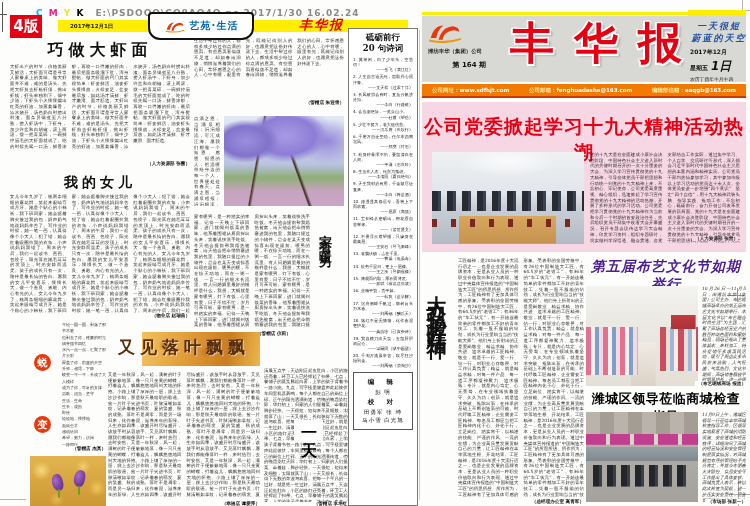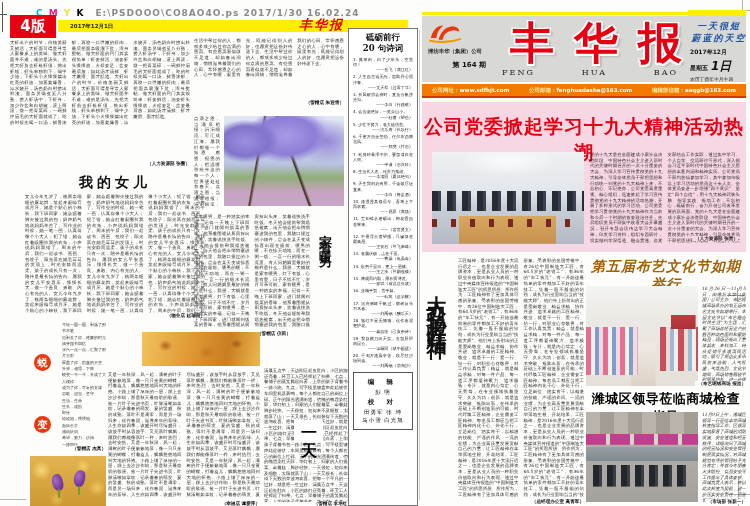--- a/index.html
+++ b/index.html
@@ -119,31 +119,42 @@
   <div class="abs plus" style="left:730px;top:288px;"></div>
   <div class="abs plus" style="left:360px;top:490px;"></div>
   <div class="abs crop" style="left:728px;top:494px;width:22px;height:1px;"></div>
   <div class="abs crop" style="left:738px;top:476px;width:1px;height:30px;"></div>
   <div class="abs crop" style="left:0;top:499px;width:26px;height:1px;"></div>
   <div class="abs fold" style="left:416px;top:30px;height:470px;"></div>
   <div class="abs fold" style="left:419px;top:30px;height:470px;"></div>
 
   <div class="abs" style="left:8px;top:12px;width:410px;height:494px;">
 
-    <div class="abs pagenum" style="left:2px;top:3px;width:46px;height:23px;">4版</div>
+    <div class="abs pagenum" style="left:2px;top:3px;width:32px;height:23px;">4版</div>
     <div class="abs ybar" style="left:50px;top:8px;width:350px;height:12px;"></div>
     <div class="abs hdr-date" style="left:52px;top:8px;">2017年12月1日</div>
+    <div class="abs hdr-tab" style="left:140px;top:0;width:102px;height:24px;">
+      <span style="display:inline-flex;">
+        <svg width="22" height="13" viewBox="0 0 48 26">
+          <path d="M6 20 Q10 4 22 4 Q14 10 13 20 Z" fill="#e8380d"></path>
+          <path d="M16 22 Q20 6 34 5 Q42 6 42 12 Q36 8 28 12 Q22 15 21 22 Z" fill="#e8380d"></path>
+          <path d="M4 23 Q24 28 44 21" stroke="#f39800" stroke-width="2.5" fill="none"></path>
+        </svg>
+      </span>
+      <span class="hdr-section">艺苑·生活</span>
+    </div>
     <div class="abs hdr-paper serif" style="left:280px;top:4px;width:56px;text-align:right;">丰华报</div>
 
     <div class="abs" style="left:2px;top:28px;width:180px;height:130px;">
+      <div class="headline" style="font-size:16px;letter-spacing:5px;height:24px;">巧做大虾面</div>
       <div class="body-text cols3" style="height:98px;">大虾出产的时节，价格美丽又鲜活，大虾面可谓是寻常人家餐桌上的美味。做大虾面并不难，难的是汤头。先把大虾剪去虾枪虾须，挑出虾线，虾头单独剥下，锅中少油，下虾头小火慢慢煸出红亮的虾油，加葱姜爆香，添水烧开，汤色奶白时捞出料渣。面条另锅煮至八分熟，捞入虾汤中，下虾身，加少许盐和白胡椒，滚上两滚，撒一把青菜碎，一碗鲜掉眉毛的大虾面就成了。吃的时候先喝一口汤，鲜香浓郁，再咬一口弹嫩的虾肉，最后把面条吸溜下肚，浑身熨帖。做大虾面的窍门其实很简单：虾要鲜活，油要虾头慢慢熬，火候要足，盐要最后放，如此汤才清鲜、虾才嫩滑、面才筋道。大虾出产的时节，价格美丽又鲜活，大虾面可谓是寻常人家餐桌上的美味。做大虾面并不难，难的是汤头。先把大虾剪去虾枪虾须，挑出虾线，虾头单独剥下，锅中少油，下虾头小火慢慢煸出红亮的虾油，加葱姜爆香，添水烧开，汤色奶白时捞出料渣。面条另锅煮至八分熟，捞入虾汤中，下虾身，加少许盐和白胡椒，滚上两滚，撒一把青菜碎，一碗鲜掉眉毛的大虾面就成了。吃的时候先喝一口汤，鲜香浓郁，再咬一口弹嫩的虾肉，最后把面条吸溜下肚，浑身熨帖。做大虾面的窍门其实很简单：虾要鲜活，油要虾头慢慢熬，火候要足，盐要最后放，如此汤才清鲜、虾才嫩滑、面才筋道。</div>
       <div class="byline" style="right:0;bottom:4px;">（人力资源部 张蕾）</div>
     </div>
 
-    <div class="abs" style="left:17px;top:162px;width:180px;height:146px;">
+    <div class="abs" style="left:2px;top:162px;width:180px;height:146px;">
       <div class="headline" style="font-size:14px;letter-spacing:4px;height:20px;">我的女儿</div>
       <div class="body-text cols3" style="height:120px;">女儿今年九岁了，梳两条细细的麻花辫，笑起来眼睛弯成月牙。她是个贴心的小棉袄，我下班回家，她会踮着脚尖接过我的包，奶声奶气地说妈妈辛苦了。写作业的时候，她一笔一画，认真得像个小大人；犯了错，她会红着眼圈拉我的衣角，小声说妈妈我错了。周末的午后，我们一起读书、画画、包饺子，阳光落在她毛茸茸的发顶上，时光安静而温柔。孩子的成长只有一次，陪伴是最长情的告白。愿我的女儿平安喜乐，慢慢长大，做一个善良、勇敢、内心有光的人。女儿今年九岁了，梳两条细细的麻花辫，笑起来眼睛弯成月牙。她是个贴心的小棉袄，我下班回家，她会踮着脚尖接过我的包，奶声奶气地说妈妈辛苦了。写作业的时候，她一笔一画，认真得像个小大人；犯了错，她会红着眼圈拉我的衣角，小声说妈妈我错了。周末的午后，我们一起读书、画画、包饺子，阳光落在她毛茸茸的发顶上，时光安静而温柔。孩子的成长只有一次，陪伴是最长情的告白。愿我的女儿平安喜乐，慢慢长大，做一个善良、勇敢、内心有光的人。女儿今年九岁了，梳两条细细的麻花辫，笑起来眼睛弯成月牙。她是个贴心的小棉袄，我下班回家，她会踮着脚尖接过我的包，奶声奶气地说妈妈辛苦了。写作业的时候，她一笔一画，认真得像个小大人；犯了错，她会红着眼圈拉我的衣角，小声说妈妈我错了。周末的午后，我们一起读书、画画、包饺子，阳光落在她毛茸茸的发顶上，时光安静而温柔。孩子的成长只有一次，陪伴是最长情的告白。愿我的女儿平安喜乐，慢慢长大，做一个善良、勇敢、内心有光的人。女儿今年九岁了，梳两条细细的麻花辫，笑起来眼睛弯成月牙。她是个贴心的小棉袄，我下班回家，她会踮着脚尖接过我的包，奶声奶气地说妈妈辛苦了。写作业的时候，她一笔一画，认真得像个小大人；犯了错，她会红着眼圈拉我的衣角，小声说妈妈我错了。周末的午后，我们一起读书、画画、包饺子，阳光落在她毛茸茸的发顶上，时光安静而温柔。孩子的成长只有一次，陪伴是最长情的告白。愿我的女儿平安喜乐，慢慢长大，做一个善良、勇敢、内心有光的人。</div>
       <div class="byline" style="right:0;bottom:2px;">（物业店 赵瑞燕）</div>
     </div>
 
     <div class="abs" style="left:186px;top:26px;width:150px;height:172px;">
       <div class="body-text cols3" style="height:48px;">生活中帮过你的人，都或多或少给过你点滴的恩惠。有些恩惠看似微不足道，却如春雨润物，悄悄滋养着我们的心田。常怀感恩之心的人，心中有暖，眼里有光，既能记得别人的好，也愿意把这份好传递下去。生活中帮过你的人，都或多或少给过你点滴的恩惠。有些恩惠看似微不足道，却如春雨润物，悄悄滋养着我们的心田。常怀感恩之心的人，心中有暖，眼里有光，既能记得别人的好，也愿意把这份好传递下去。</div>
       <div class="byline" style="right:0;top:62px;">（管帽店 朱迎雪）</div>
       <div class="body-text abs" style="left:0;top:78px;width:26px;height:90px;">点滴之恩，当涌泉相报；涓涓细流，可汇成江海。愿我们都做一个知恩、感恩、报恩的人，把温暖带给身边的每一个人，世界便处处有春天。点滴之恩，当涌泉相报；涓涓细流，可汇成江海。愿我们都做一个知恩、感恩、报恩的人，把温暖带给身边的每一个人，世界便处处有春天。</div>
       <div class="photo ph-jacaranda" style="left:30px;top:78px;width:120px;height:90px;"></div>
@@ -180,20 +191,21 @@
       <div class="photo ph-sprouts" style="left:20px;top:136px;width:76px;height:58px;">
         <div class="sprout" style="left:22px;top:18px;transform:rotate(-14deg);"></div>
         <div class="stem" style="left:28px;top:33px;"></div>
         <div class="sprout" style="left:44px;top:14px;transform:rotate(12deg);"></div>
         <div class="stem" style="left:48px;top:30px;"></div>
       </div>
     </div>
 
     <div class="abs" style="left:100px;top:318px;width:152px;height:178px;">
       <div class="photo ph-autumn" style="left:34px;top:2px;width:118px;height:34px;"></div>
+      <div class="abs headline" style="left:0;top:6px;width:152px;font-size:17px;letter-spacing:5px;color:#5a2d0c;text-shadow:1px 1px 0 rgba(255,255,255,.5);">又见落叶飘飘</div>
       <div class="body-text cols2 abs" style="left:0;top:42px;width:152px;height:128px;">又是一年秋深，风一起，满树的叶子便簌簌地落，像一只只金黄的蝴蝶，打着旋儿，飘飘悠悠地回到大地的怀抱。小路上铺了厚厚的一层，踩上去沙沙作响，那是秋天最动听的歌谣。捡一片叶子夹进书页，叶脉清晰如掌纹，记录着春的萌发、夏的繁盛、秋的成熟。落叶不是凋零，而是另一场归来，化作春泥，滋养来年的新绿。人生亦如四季，该盛开时尽情盛开，该放手时从容放手。又见落叶飘飘，愿我们都能像落叶一样，来时热烈，去时安然。又是一年秋深，风一起，满树的叶子便簌簌地落，像一只只金黄的蝴蝶，打着旋儿，飘飘悠悠地回到大地的怀抱。小路上铺了厚厚的一层，踩上去沙沙作响，那是秋天最动听的歌谣。捡一片叶子夹进书页，叶脉清晰如掌纹，记录着春的萌发、夏的繁盛、秋的成熟。落叶不是凋零，而是另一场归来，化作春泥，滋养来年的新绿。人生亦如四季，该盛开时尽情盛开，该放手时从容放手。又见落叶飘飘，愿我们都能像落叶一样，来时热烈，去时安然。又是一年秋深，风一起，满树的叶子便簌簌地落，像一只只金黄的蝴蝶，打着旋儿，飘飘悠悠地回到大地的怀抱。小路上铺了厚厚的一层，踩上去沙沙作响，那是秋天最动听的歌谣。捡一片叶子夹进书页，叶脉清晰如掌纹，记录着春的萌发、夏的繁盛、秋的成熟。落叶不是凋零，而是另一场归来，化作春泥，滋养来年的新绿。人生亦如四季，该盛开时尽情盛开，该放手时从容放手。又见落叶飘飘，愿我们都能像落叶一样，来时热烈，去时安然。又是一年秋深，风一起，满树的叶子便簌簌地落，像一只只金黄的蝴蝶，打着旋儿，飘飘悠悠地回到大地的怀抱。小路上铺了厚厚的一层，踩上去沙沙作响，那是秋天最动听的歌谣。捡一片叶子夹进书页，叶脉清晰如掌纹，记录着春的萌发、夏的繁盛、秋的成熟。落叶不是凋零，而是另一场归来，化作春泥，滋养来年的新绿。人生亦如四季，该盛开时尽情盛开，该放手时从容放手。又见落叶飘飘，愿我们都能像落叶一样，来时热烈，去时安然。</div>
       <div class="byline" style="right:0;bottom:2px;">（幸福店 谭爱萍）</div>
     </div>
 
     <div class="abs" style="left:256px;top:356px;width:88px;height:138px;">
       <div class="body-text" style="height:134px;">清晨五点半，天边刚泛起鱼肚白，小区的路灯还亮着，环卫工人已经挥起了扫帚。七点，早餐铺子的蒸笼腾起白雾，上学的孩子背着书包一路小跑。九点，写字楼里键盘声此起彼伏，车间里机器轰鸣，每个人都在自己的岗位上忙碌。正午的阳光洒满街道，傍晚的晚霞染红天际，华灯初上，归家的人们提着菜、牵着娃，脚步轻快。一天很短，短得来不及细数，太阳就落了山；一天又很长，长得装得下无数的奔波与欢喜。把每一个平凡的一天过好，就是把一生过好。清晨五点半，天边刚泛起鱼肚白，小区的路灯还亮着，环卫工人已经挥起了扫帚。七点，早餐铺子的蒸笼腾起白雾，上学的孩子背着书包一路小跑。九点，写字楼里键盘声此起彼伏，车间里机器轰鸣，每个人都在自己的岗位上忙碌。正午的阳光洒满街道，傍晚的晚霞染红天际，华灯初上，归家的人们提着菜、牵着娃，脚步轻快。一天很短，短得来不及细数，太阳就落了山；一天又很长，长得装得下无数的奔波与欢喜。把每一个平凡的一天过好，就是把一生过好。清晨五点半，天边刚泛起鱼肚白，小区的路灯还亮着，环卫工人已经挥起了扫帚。七点，早餐铺子的蒸笼腾起白雾，上学的孩子背着书包一路小跑。九点，写字楼里键盘声此起彼伏，车间里机器轰鸣，每个人都在自己的岗位上忙碌。正午的阳光洒满街道，傍晚的晚霞染红天际，华灯初上，归家的人们提着菜、牵着娃，脚步轻快。一天很短，短得来不及细数，太阳就落了山；一天又很长，长得装得下无数的奔波与欢喜。把每一个平凡的一天过好，就是把一生过好。</div>
       <div class="abs vert serif" style="left:30px;top:52px;font-size:16px;font-weight:bold;letter-spacing:8px;background:#fff;padding:3px 4px;">一天</div>
       <div class="byline" style="right:0;bottom:0;">（管帽店 李培红）</div>
     </div>
 
@@ -300,25 +312,20 @@
       <div class="abs" style="left:4px;top:6px;">
         <svg width="38" height="21" viewBox="0 0 48 26">
           <path d="M6 20 Q10 4 22 4 Q14 10 13 20 Z" fill="#e8380d"></path>
           <path d="M16 22 Q20 6 34 5 Q42 6 42 12 Q36 8 28 12 Q22 15 21 22 Z" fill="#e8380d"></path>
           <path d="M4 23 Q24 28 44 21" stroke="#f39800" stroke-width="2.5" fill="none"></path>
         </svg>
       </div>
       <div class="abs" style="left:2px;top:32px;width:62px;font-size:5.4px;font-weight:bold;color:#222;text-align:center;">潍坊丰华（集团）公司</div>
       <div class="abs" style="left:2px;top:44px;width:62px;font-size:7px;font-weight:bold;color:#111;text-align:right;">第 164 期</div>
       <div class="abs mast-title" style="left:66px;top:-2px;width:200px;text-align:center;padding-left:18px;">丰华报</div>
-      <div class="abs" style="left:80px;top:52px;width:176px;display:flex;justify-content:space-between;">
-        <span class="pinyin">FENG</span>
-        <span class="pinyin">HUA</span>
-        <span class="pinyin">BAO</span>
-      </div>
       <div class="abs" style="left:268px;top:4px;width:58px;text-align:center;">
         <div class="slogan">一天很短</div>
         <div class="slogan">蔚蓝的天空</div>
         <div style="font-size:6px;font-weight:bold;color:#111;margin-top:4px;text-align:left;">2017年12月</div>
         <div style="display:flex;align-items:baseline;gap:3px;margin-top:1px;">
           <span style="font-size:6px;font-weight:bold;color:#111;">星期五</span>
           <span style="font-size:12px;font-weight:bold;color:#111;font-style:italic;">1日</span>
         </div>
         <div style="font-size:4.8px;color:#222;margin-top:1px;text-align:left;">农历丁酉年十月十四</div>
       </div>
@@ -343,21 +350,21 @@
       <div class="byline" style="right:8px;top:134px;background:#f8d7e5;">（人力资源部 张雷）</div>
     </div>
 
     <div class="abs" style="left:2px;top:246px;width:162px;height:248px;">
       <div class="abs vert serif" style="left:2px;top:24px;font-size:20px;font-weight:bold;letter-spacing:6px;color:#111;">大力弘扬工匠精神</div>
       <div class="body-text cols2 abs" style="left:36px;top:2px;width:126px;height:242px;">工匠精神，是2016年度十大流行语之一，也是企业发展的品牌资本，更是从业人员的一种职业价值取向和行为表现。通过中央媒体宣传报道的“中国制造大工匠”的所思所想、所作所为，工匠精神有了更加具体可感的形象。受表彰的全国劳模中，有26位中国制造大工匠，有64.5岁的“老钳工”，有36年的“车工状元”，有一开始连最简单的零件都加工不好的青年技工，凭着一股不服输的钻劲，成长为行业里响当当的“技能大师”。他们身上折射出的正是爱岗敬业、精益求精、协作共进、追求卓越的工匠精神。敬业，就是干一行、爱一行、钻一行，对职业心存敬畏，对工作认真负责；精益，就是精益求精，对每一件产品、每一道工序都凝神聚力、追求极致；专注，就是内心笃定、心无旁骛，在专业领域执着坚守、久久为功；创新，就是追求突破、推陈出新，在传承的基础上不断创造新的可能。时代呼唤工匠精神，企业需要工匠精神。每名员工都应当把工匠精神内化于心、外化于行，立足岗位、踏实肯干，以精湛的技能、严谨的作风、一流的业绩，为企业高质量发展贡献自己的力量，让工匠精神在丰华落地生根、开花结果。工匠精神，是2016年度十大流行语之一，也是企业发展的品牌资本，更是从业人员的一种职业价值取向和行为表现。通过中央媒体宣传报道的“中国制造大工匠”的所思所想、所作所为，工匠精神有了更加具体可感的形象。受表彰的全国劳模中，有26位中国制造大工匠，有64.5岁的“老钳工”，有36年的“车工状元”，有一开始连最简单的零件都加工不好的青年技工，凭着一股不服输的钻劲，成长为行业里响当当的“技能大师”。他们身上折射出的正是爱岗敬业、精益求精、协作共进、追求卓越的工匠精神。敬业，就是干一行、爱一行、钻一行，对职业心存敬畏，对工作认真负责；精益，就是精益求精，对每一件产品、每一道工序都凝神聚力、追求极致；专注，就是内心笃定、心无旁骛，在专业领域执着坚守、久久为功；创新，就是追求突破、推陈出新，在传承的基础上不断创造新的可能。时代呼唤工匠精神，企业需要工匠精神。每名员工都应当把工匠精神内化于心、外化于行，立足岗位、踏实肯干，以精湛的技能、严谨的作风、一流的业绩，为企业高质量发展贡献自己的力量，让工匠精神在丰华落地生根、开花结果。工匠精神，是2016年度十大流行语之一，也是企业发展的品牌资本，更是从业人员的一种职业价值取向和行为表现。通过中央媒体宣传报道的“中国制造大工匠”的所思所想、所作所为，工匠精神有了更加具体可感的形象。受表彰的全国劳模中，有26位中国制造大工匠，有64.5岁的“老钳工”，有36年的“车工状元”，有一开始连最简单的零件都加工不好的青年技工，凭着一股不服输的钻劲，成长为行业里响当当的“技能大师”。他们身上折射出的正是爱岗敬业、精益求精、协作共进、追求卓越的工匠精神。敬业，就是干一行、爱一行、钻一行，对职业心存敬畏，对工作认真负责；精益，就是精益求精，对每一件产品、每一道工序都凝神聚力、追求极致；专注，就是内心笃定、心无旁骛，在专业领域执着坚守、久久为功；创新，就是追求突破、推陈出新，在传承的基础上不断创造新的可能。时代呼唤工匠精神，企业需要工匠精神。每名员工都应当把工匠精神内化于心、外化于行，立足岗位、踏实肯干，以精湛的技能、严谨的作风、一流的业绩，为企业高质量发展贡献自己的力量，让工匠精神在丰华落地生根、开花结果。</div>
       <div class="byline" style="right:0;bottom:0;">（总经理办公室 高青军）</div>
     </div>
 
     <div class="abs" style="left:166px;top:248px;width:160px;height:130px;">
-      <div class="headline" style="font-size:14px;font-style:italic;letter-spacing:1px;color:#a16207;height:24px;">第五届布艺文化节如期举行</div>
+      <div class="headline" style="font-size:14px;font-style:italic;letter-spacing:1px;color:#4c1d95;height:24px;">第五届布艺文化节如期举行</div>
       <div class="photo ph-textile" style="left:0;top:28px;width:112px;height:100px;"></div>
       <div class="body-text serif abs" style="left:116px;top:28px;width:44px;height:100px;font-style:italic;">10月26日—11月5日，由潍坊丰华（集团）公司主办、布艺呢绒商场承办的第五届布艺文化节如期举行。本届文化节以“布艺融合 时尚生活”为主题，汇聚了商场各经营业户的数百种花色面料和家纺精品，现场还推出了量体裁衣、来料加工、特价促销等多项惠民活动，吸引了周边众多市民前来选购，人气旺盛，气氛热烈。文化节期间，商场销售额较平时明显增长，进一步提升了“布艺之都”的品牌影响力，为年末市场经营开了一个好头。</div>
       <div class="byline" style="right:0;bottom:2px;">（布艺呢绒商场 报道）</div>
     </div>
 
     <div class="abs" style="left:166px;top:380px;width:160px;height:114px;">
       <div class="headline" style="font-size:13px;letter-spacing:0.5px;color:#000;height:18px;font-family:'DejaVu Sans',sans-serif;">潍城区领导莅临商城检查指导</div>
       <div class="photo ph-street" style="left:0;top:22px;width:112px;height:90px;"></div>
       <div class="body-text serif abs" style="left:116px;top:22px;width:44px;height:90px;font-style:italic;">11月9日上午，潍城区领导一行莅临丰华商城检查指导工作。区领导实地察看了商城的消防设施、安全通道和经营秩序，详细询问了商城的经营情况和安全管理制度落实情况，对商城规范有序的管理给予充分肯定，并就今冬明春火灾防控、食品安全等工作提出了具体要求。商城负责人表示，将以此次检查为契机，进一步压实安全责任，完善管理措施，为广大业户和顾客营造安全、放心、舒心的经营购物环境。</div>
       <div class="byline" style="right:0;bottom:0;">（市场部 张新一）</div>

